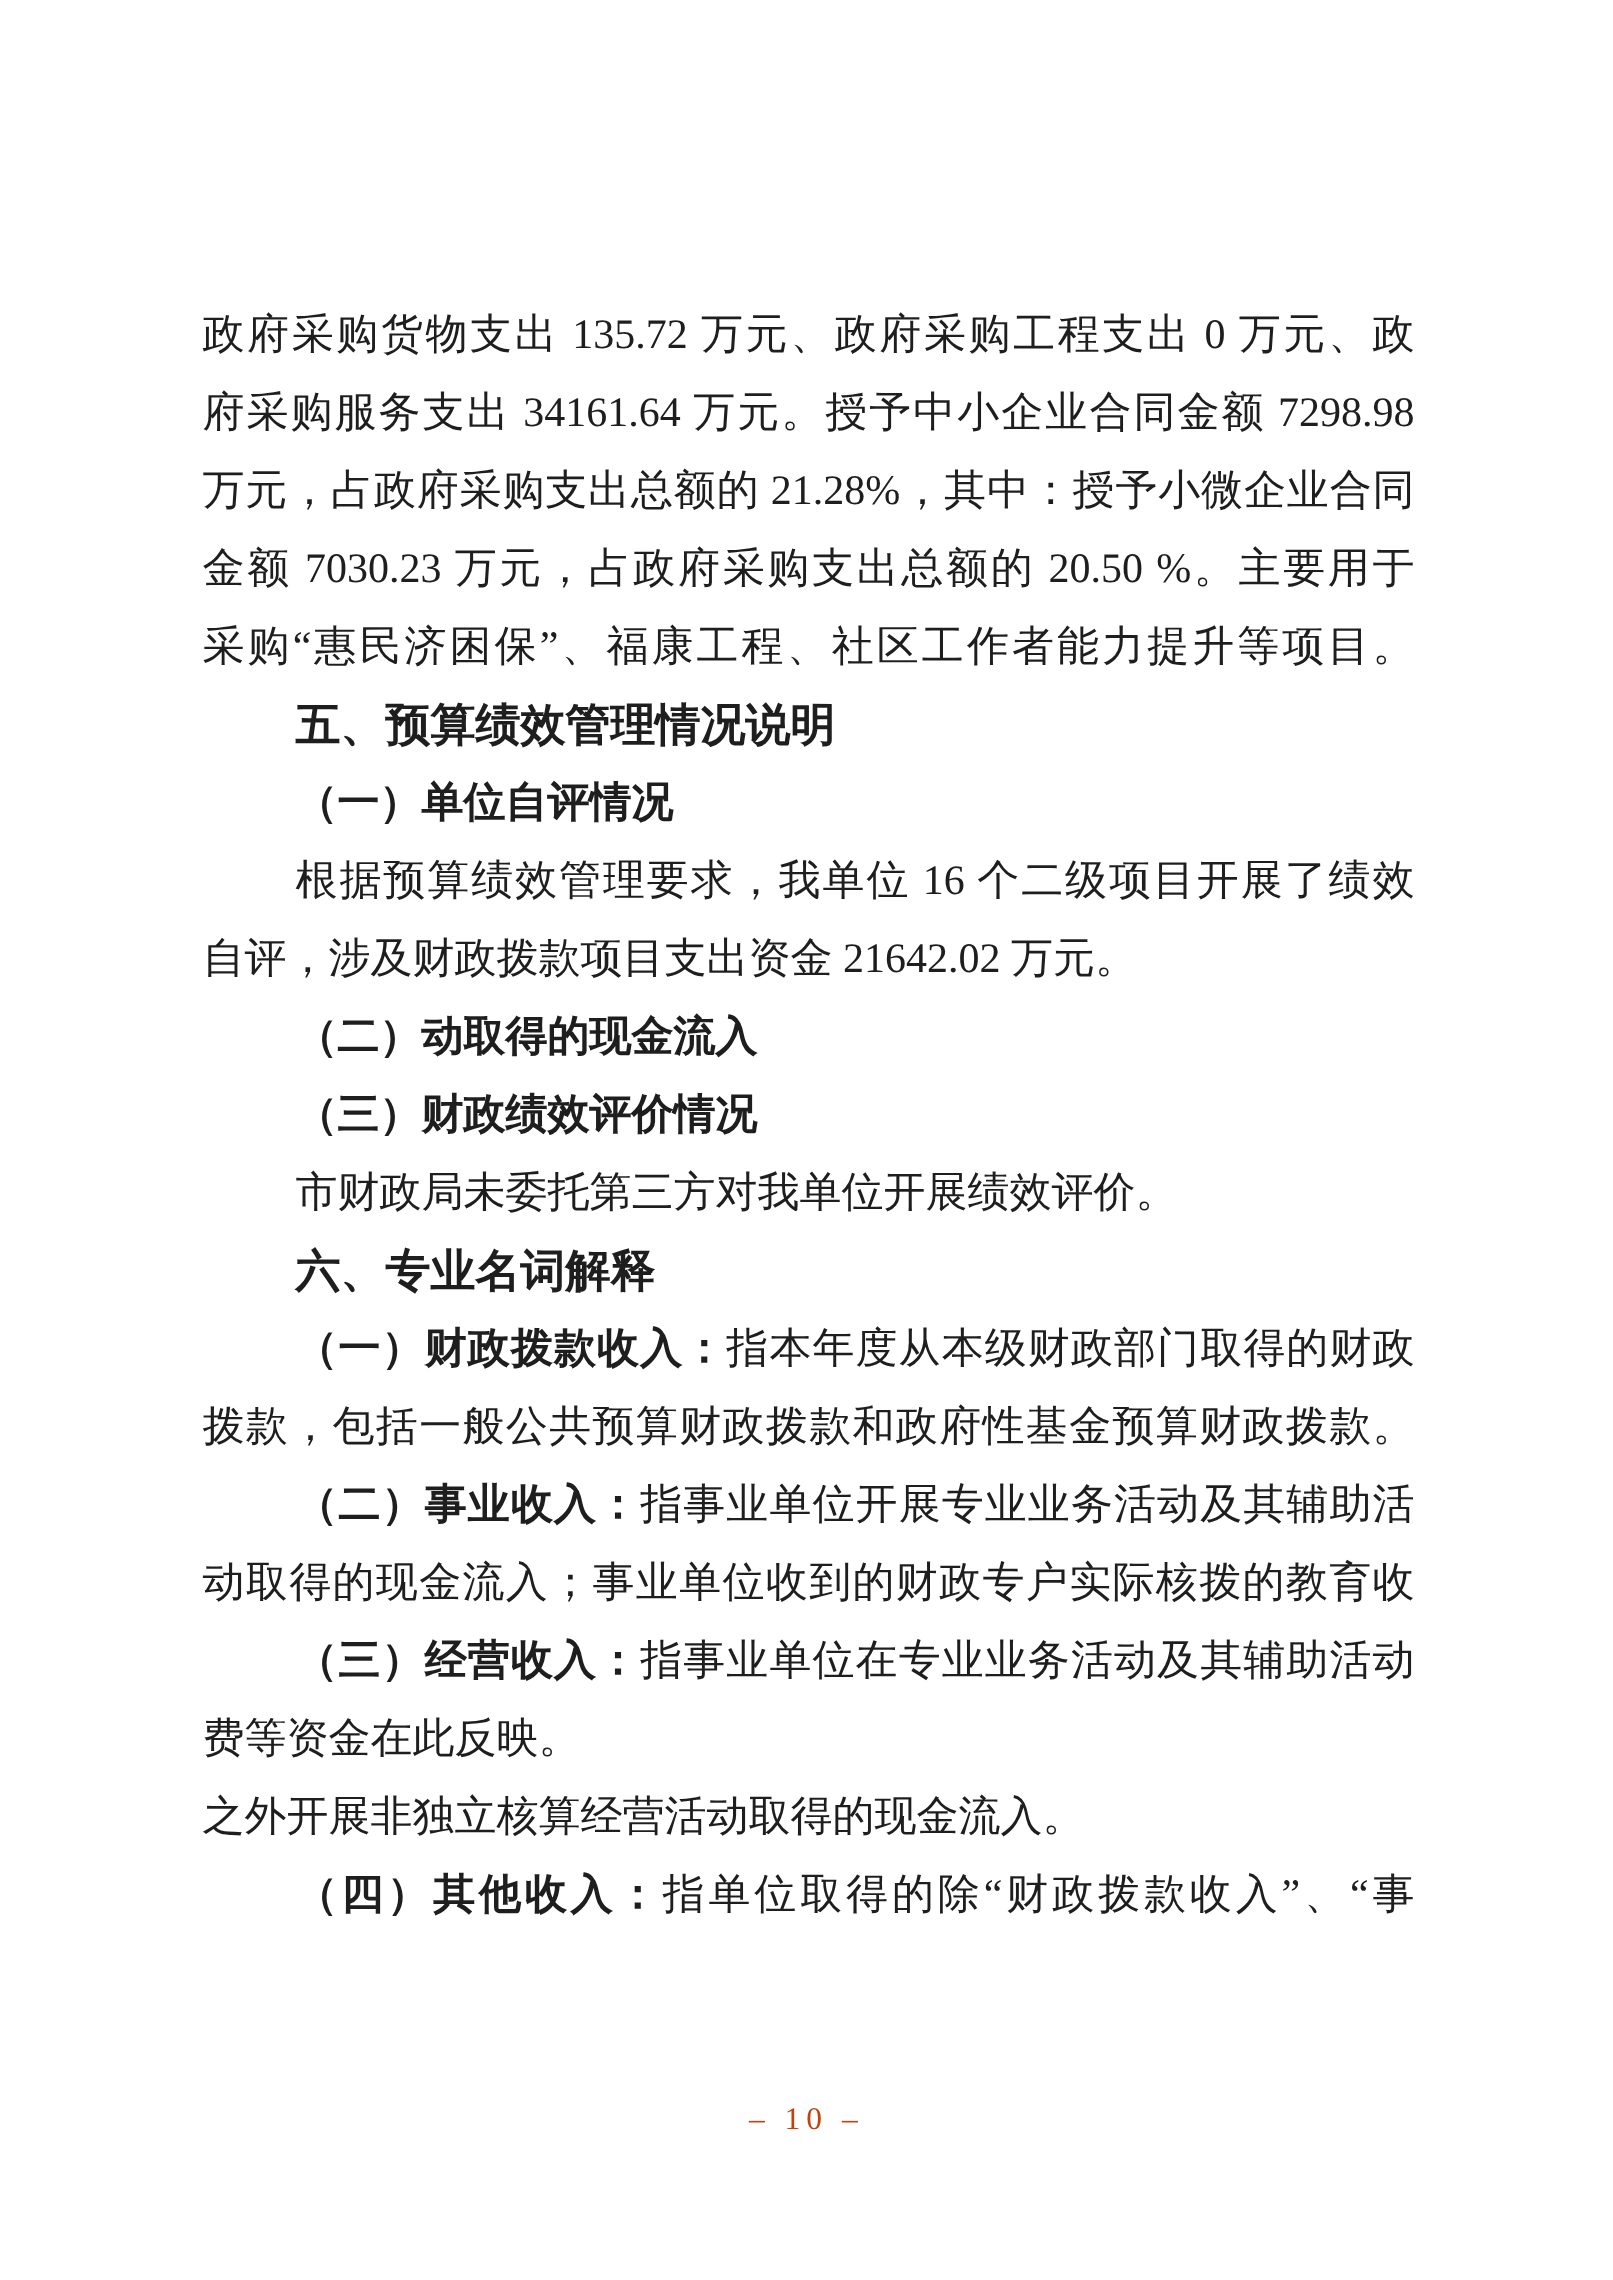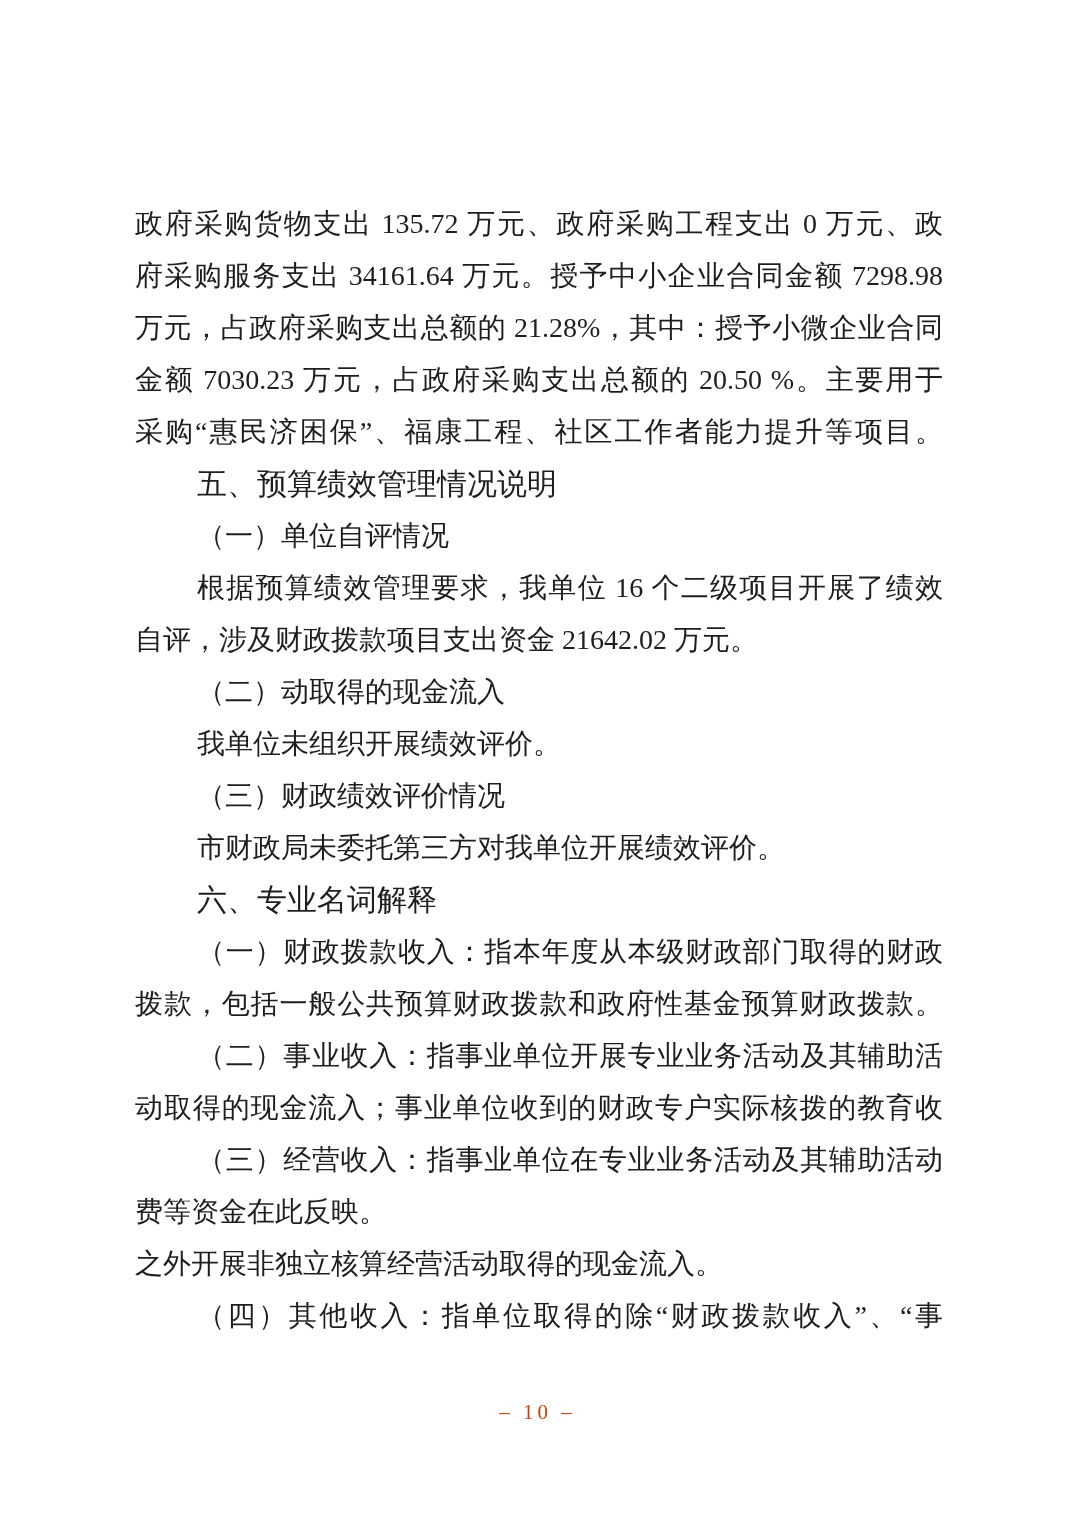--- a/index.html
+++ b/index.html
@@ -30,21 +30,21 @@
     text-align: justify;
     text-align-last: justify;
   }
   .ln.indent { text-indent: 62px; }
   .ln.heading {
     font-family: "Liberation Sans", "DejaVu Sans", sans-serif;
     font-weight: 700;
     font-size: 30px;
   }
   .ln.sub { font-weight: 700; }
-  .seg-bold { font-weight: 400; }
+  .seg-bold { font-weight: 700; }
   .page-number {
     position: absolute;
     left: 0;
     top: 1400px;
     width: 100%;
     text-align: center;
     font-family: "Liberation Serif", "DejaVu Serif", serif;
     font-size: 21px;
     letter-spacing: 4px;
     color: #c2410c;
@@ -58,21 +58,20 @@
       <div class="ln body justify"><span>政府采购货物支出 135.72 万元、政府采购工程支出 0 万元、政</span></div>
       <div class="ln body justify"><span>府采购服务支出 34161.64 万元。授予中小企业合同金额 7298.98</span></div>
       <div class="ln body justify"><span>万元，占政府采购支出总额的 21.28%，其中：授予小微企业合同</span></div>
       <div class="ln body justify"><span>金额 7030.23 万元，占政府采购支出总额的 20.50 %。主要用于</span></div>
       <div class="ln body justify"><span>采购“惠民济困保”、福康工程、社区工作者能力提升等项目。</span></div>
       <div class="ln heading indent"><span class="seg-bold">五、预算绩效管理情况说明</span></div>
       <div class="ln sub indent"><span class="seg-bold">（一）单位自评情况</span></div>
       <div class="ln body indent justify"><span>根据预算绩效管理要求，我单位 16 个二级项目开展了绩效</span></div>
       <div class="ln body"><span>自评，涉及财政拨款项目支出资金 21642.02 万元。</span></div>
       <div class="ln sub indent"><span class="seg-bold">（二）动取得的现金流入</span></div>
-      <div class="ln body indent"><span>我单位未组织开展绩效评价。</span></div>
       <div class="ln sub indent"><span class="seg-bold">（三）财政绩效评价情况</span></div>
       <div class="ln body indent"><span>市财政局未委托第三方对我单位开展绩效评价。</span></div>
       <div class="ln heading indent"><span class="seg-bold">六、专业名词解释</span></div>
       <div class="ln body indent justify"><span class="seg-bold">（一）财政拨款收入：</span><span>指本年度从本级财政部门取得的财政</span></div>
       <div class="ln body justify"><span>拨款，包括一般公共预算财政拨款和政府性基金预算财政拨款。</span></div>
       <div class="ln body indent justify"><span class="seg-bold">（二）事业收入：</span><span>指事业单位开展专业业务活动及其辅助活</span></div>
       <div class="ln body justify"><span>动取得的现金流入；事业单位收到的财政专户实际核拨的教育收</span></div>
       <div class="ln body indent justify"><span class="seg-bold">（三）经营收入：</span><span>指事业单位在专业业务活动及其辅助活动</span></div>
       <div class="ln body"><span>费等资金在此反映。</span></div>
       <div class="ln body"><span>之外开展非独立核算经营活动取得的现金流入。</span></div>

